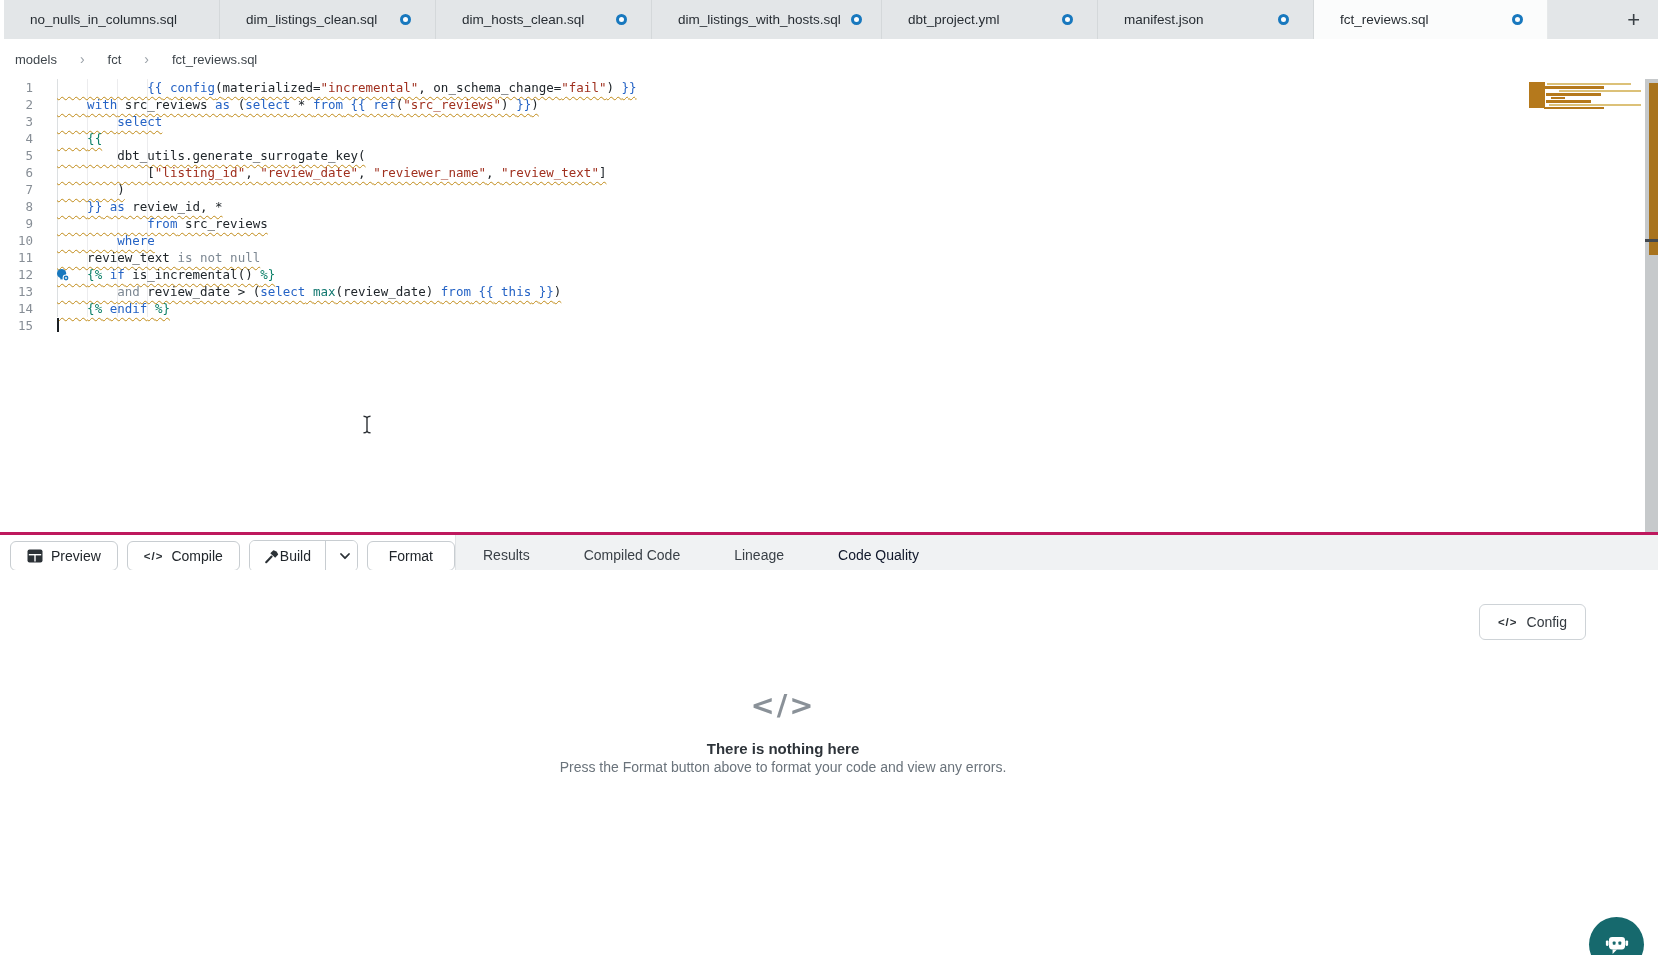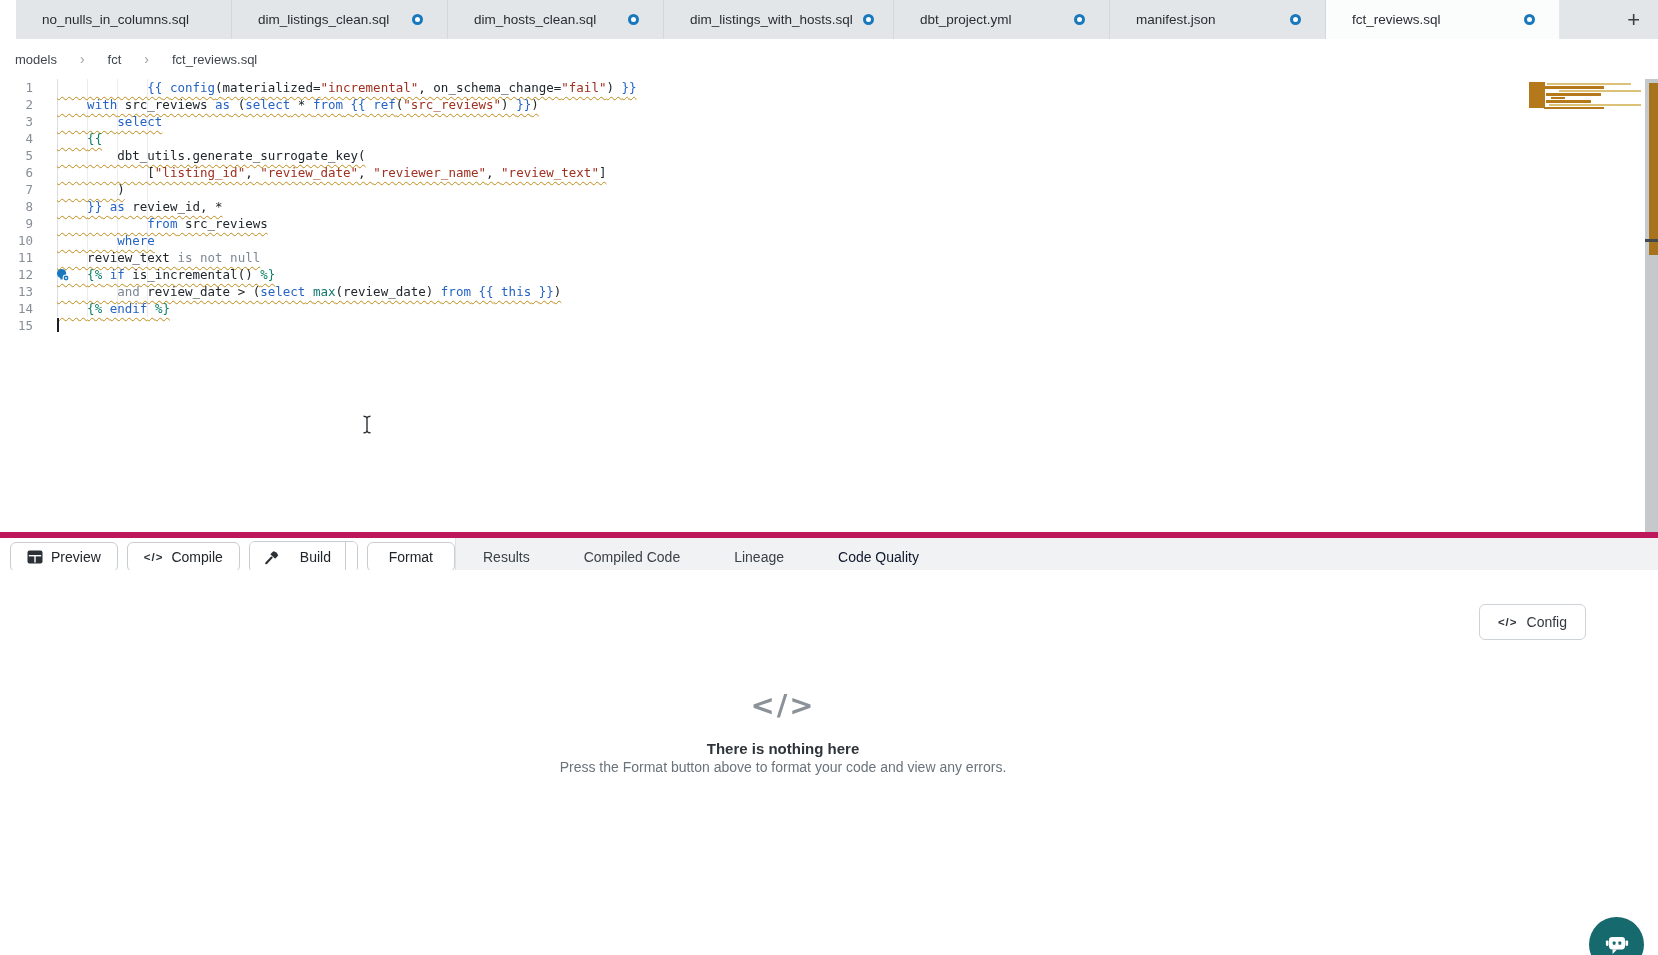--- a/index.html
+++ b/index.html
@@ -1,20 +1,20 @@
 <!DOCTYPE html>
 <html><head>
 <meta charset="utf-8">
 <style>
   html,body{margin:0;padding:0;background:#fff;}
   .app{position:relative;width:1658px;height:955px;overflow:hidden;
        font-family:"Liberation Sans",sans-serif;color:#24292e;background:#fff;}
 
   
-  .tabbar{position:absolute;top:0;left:16px;right:0;height:39px;background:#e3e6e8;
+  .tabbar{position:absolute;top:0;left:4px;right:0;height:39px;background:#e3e6e8;
           display:flex;align-items:stretch;}
   .tab{display:flex;align-items:center;justify-content:space-between;
        padding:0 24px 0 26px;border-right:1px solid #d4d8da;background:#e3e6e8;
        font-size:13.5px;color:#272d33;cursor:pointer;box-sizing:border-box;}
   .tab{width:216px;}
   .tab:nth-child(4){width:230px;}
   .tab.active{background:#fbfcfc;width:234px;border-right:1px solid #e6e9ea;}
   .dot{width:5px;height:5px;border:3.5px solid #1878be;border-radius:50%;
        background:#fdfdfd;flex:none;margin-left:10px;}
   .newtab{position:absolute;right:12px;top:0;height:39px;display:flex;align-items:center;
@@ -47,29 +47,29 @@
          vertical-align:-2px;}
   .quickfix{position:absolute;left:56px;top:2px;width:14px;height:14px;}
   .minimap{position:absolute;top:3px;right:16px;width:113px;height:30px;}
   .vscroll{position:absolute;top:0;right:0;width:13px;height:453px;background:#c6c9cb;}
   .vscroll .warnstripe{position:absolute;left:4px;right:0;top:4px;height:172px;background:#a8731d;}
   .vscroll .posmark{position:absolute;left:0;right:0;top:160px;height:3px;background:#43484d;}
   .mousecur{position:absolute;left:361px;top:336px;}
 
   
   .toolbar{position:absolute;top:532px;left:0;right:0;height:44px;display:flex;
-           border-top:6px solid #be185d;box-sizing:border-box;}
+           border-top:3px solid #be185d;box-sizing:border-box;}
   .actions{width:455px;flex:none;background:#fff;display:flex;align-items:center;
            gap:9px;padding-left:10px;box-sizing:border-box;}
   .btn{height:30px;display:flex;align-items:center;gap:8px;background:#fff;
        border:1px solid #c8cdd1;border-radius:6px;padding:0 16px;font-size:14px;
        color:#21262b;font-family:"Liberation Sans",sans-serif;cursor:pointer;}
   .splitbtn{height:30px;display:flex;align-items:stretch;border:1px solid #c8cdd1;
             border-radius:6px;overflow:hidden;background:#fff;}
-  .splitbtn .part{display:flex;align-items:center;gap:20px;padding:0 14px;font-size:14px;
+  .splitbtn .part{display:flex;align-items:center;gap:0;padding:0 14px;font-size:14px;
                   color:#21262b;background:#fff;border:none;cursor:pointer;
                   font-family:"Liberation Sans",sans-serif;}
   .splitbtn .arrow{border-left:1px solid #c8cdd1;padding:0 12px;}
   .codeglyph{font-weight:bold;font-size:11.5px;letter-spacing:1px;color:#2b3136;}
   .paneltabs{flex:1;background:#f0f2f3;border-left:1px solid #e0e3e5;display:flex;
              align-items:stretch;border-bottom:1px solid #e7eaec;box-sizing:border-box;}
   .ptab{display:flex;align-items:center;padding:0 27px;font-size:14px;color:#3a4147;
         cursor:pointer;position:relative;}
   .ptab.active{color:#0f172a;}
   .ptab.active::after{content:"";position:absolute;left:0;right:0;bottom:-1px;height:3px;

